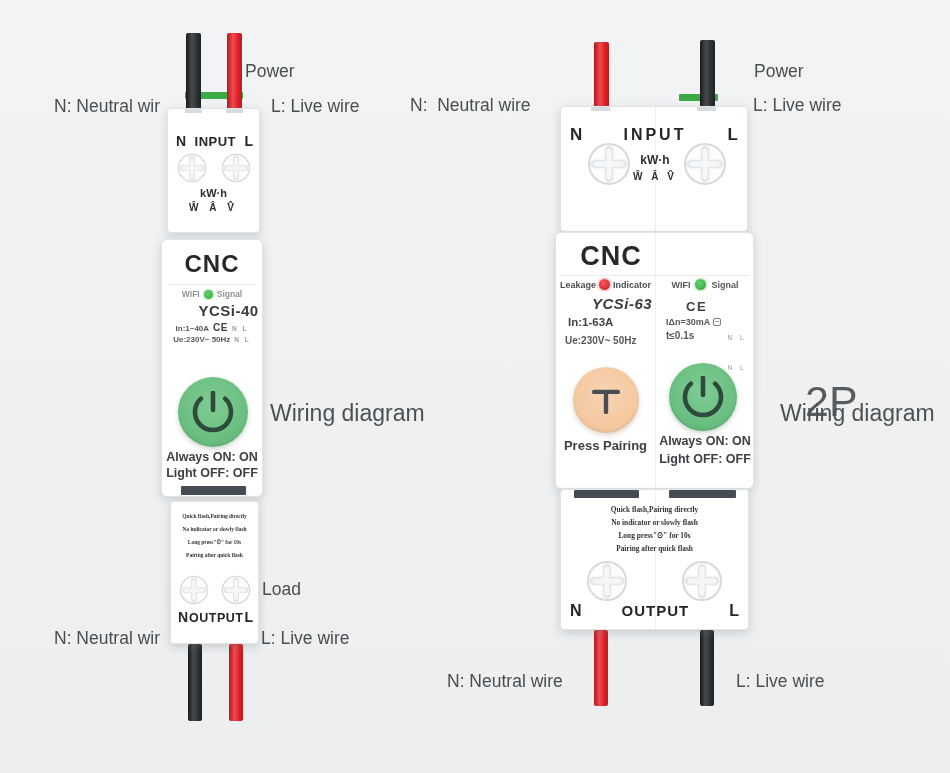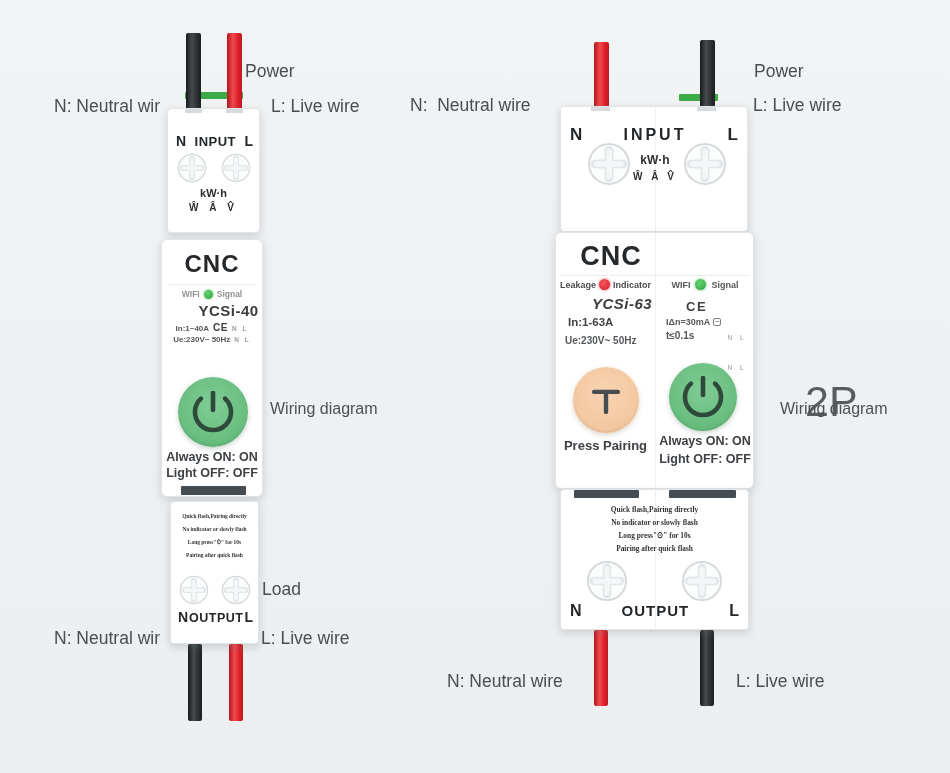--- a/index.html
+++ b/index.html
@@ -41,21 +41,21 @@
         box-shadow:0 2px 5px rgba(40,80,55,.25), inset 0 -2px 3px rgba(0,0,0,.07);}
   .pbtn.green{background:radial-gradient(circle at 50% 40%,#80cc95,#68bd7e 68%,#5eb376);}
   .pbtn.orange{background:radial-gradient(circle at 50% 40%,#f8d4b2,#f3c79f 70%,#edbd92); box-shadow:0 2px 5px rgba(120,90,50,.25), inset 0 -2px 3px rgba(0,0,0,.06);}
   .btn-note{position:absolute; text-align:center; font-weight:700; color:#3d4145;}
   .darkbar{position:absolute; background:#454d52; border-radius:1px;}
   .pairing{position:absolute; text-align:center; color:#303437; font-family:Liberation Serif, serif; font-weight:700;}
   .pairing div{transform-origin:50% 50%; white-space:nowrap;}
   
   .side-label{position:absolute; font-size:17.5px; color:#4b4e50; white-space:pre; z-index:3;}
   .big-title{position:absolute; font-size:43px; color:#595c5e; z-index:3;}
-  .sub-title{position:absolute; font-size:16px; color:#4e5153; z-index:3;}
+  .sub-title{position:absolute; font-size:23px; color:#4e5153; z-index:3;}
 </style>
 </head>
 <body>
 
 <div class="canvas">
 
   <div class="wire black" style="left:186px;top:33px;width:15px;height:77px;"></div>
   <div class="wire red" style="left:227px;top:33px;width:15px;height:77px;"></div>
   <div class="greenbar" style="left:185px;top:92px;width:58px;height:7px;"></div>
 

